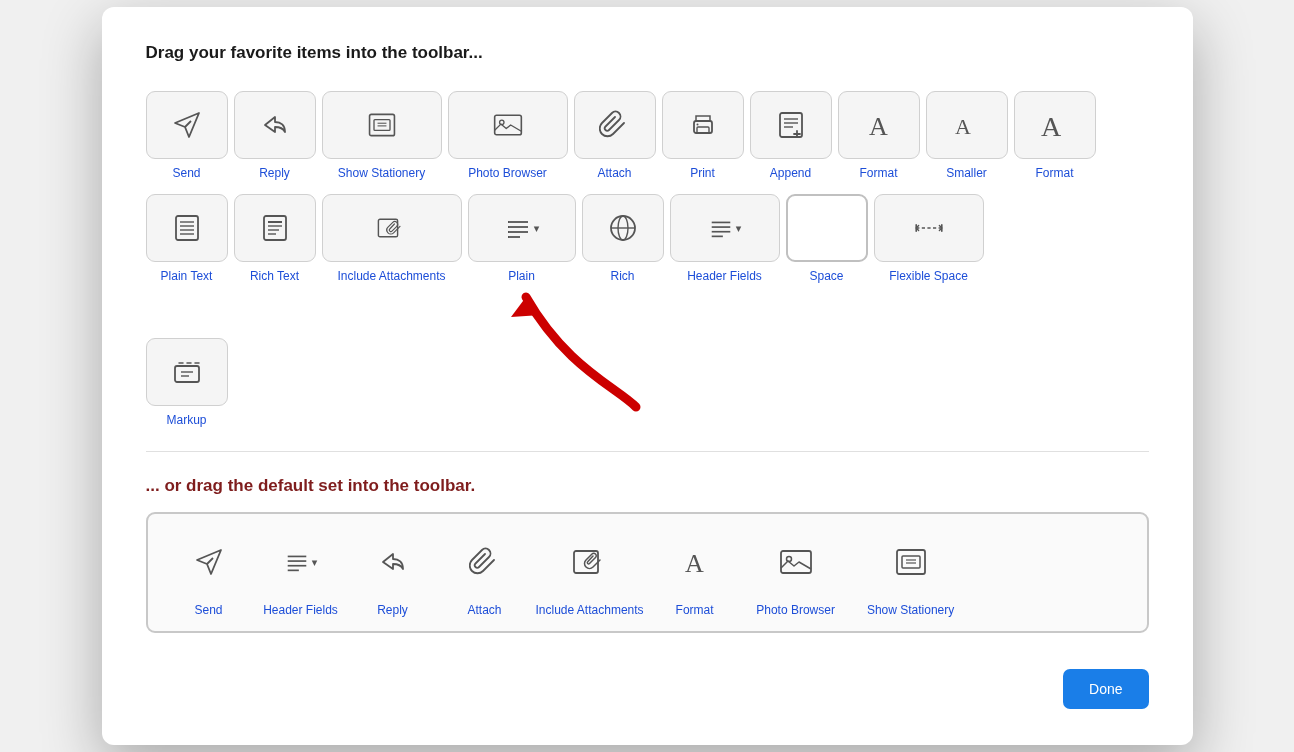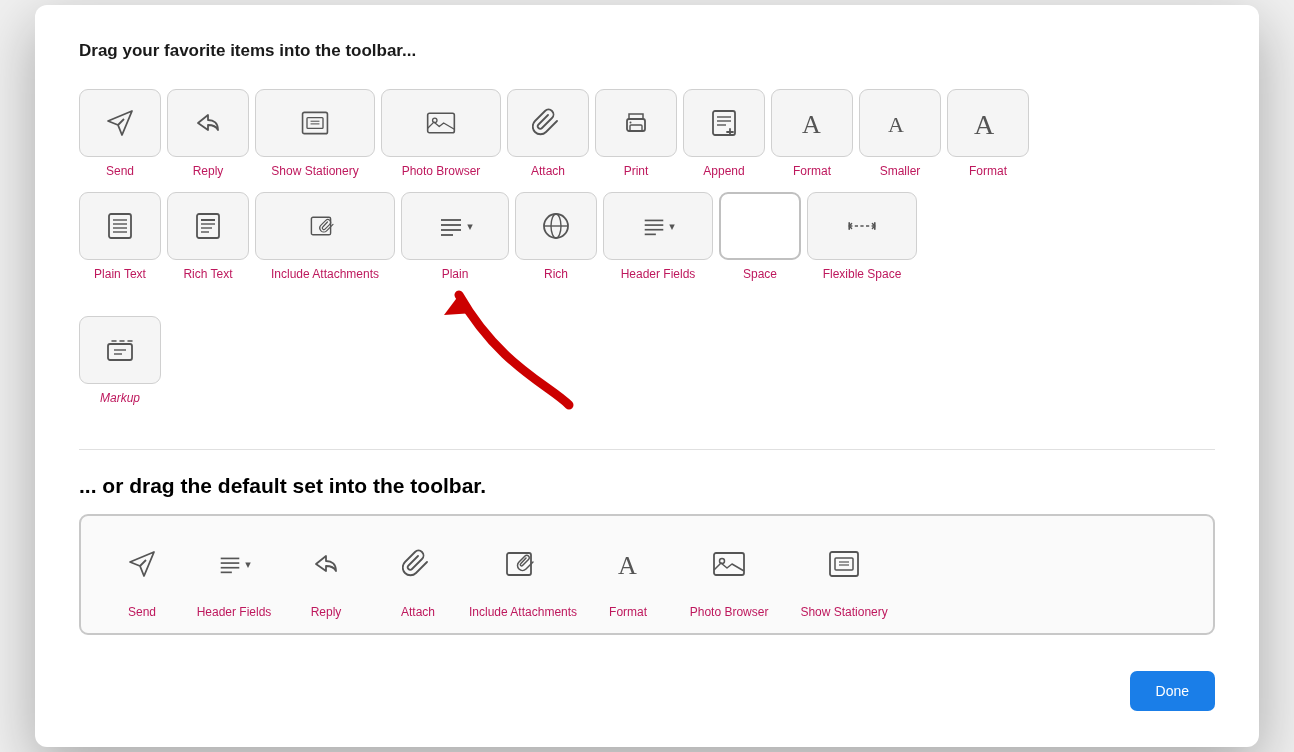--- a/index.html
+++ b/index.html
@@ -9,21 +9,21 @@
       width: 1294px;
       min-height: 752px;
       display: flex;
       align-items: center;
       justify-content: center;
     }
     .dialog {
       background: #ffffff;
       border-radius: 12px;
       box-shadow: 0 20px 60px rgba(0,0,0,0.3);
-      width: 1224px;
+      width: 1091px;
       padding: 36px 44px 36px 44px;
       position: relative;
     }
     .title {
       font-size: 17px;
       font-weight: 700;
       color: #1a1a1a;
       margin-bottom: 28px;
     }
     .toolbar-grid {
@@ -55,28 +55,28 @@
     }
     .tool-btn.medium {
       width: 98px;
     }
     .tool-btn svg {
       width: 32px;
       height: 32px;
     }
     .tool-label {
       font-size: 12px;
-      color: #be185d;
+      color: #1d4ed8;
       text-align: center;
       white-space: nowrap;
     }
     .drag-default-title {
-      font-size: 21px;
+      font-size: 17px;
       font-weight: 700;
-      color: #000000;
+      color: #7f1d1d;
       margin-bottom: 16px;
     }
     .default-toolbar-box {
       border: 2px solid #c8c8c8;
       border-radius: 9px;
       padding: 14px 20px;
       display: flex;
       flex-wrap: wrap;
       gap: 10px;
       margin-bottom: 28px;
@@ -328,21 +328,21 @@
           <path d="M4 12 L4 20" stroke="#555" stroke-width="2" stroke-linecap="round"></path>
           <path d="M36 12 L36 20" stroke="#555" stroke-width="2" stroke-linecap="round"></path>
           <path d="M7 13 L4 16 L7 19" stroke="#555" stroke-width="1.8" stroke-linecap="round" stroke-linejoin="round"></path>
           <path d="M33 13 L36 16 L33 19" stroke="#555" stroke-width="1.8" stroke-linecap="round" stroke-linejoin="round"></path>
         </svg>
       </div>
       <span class="tool-label">Flexible Space</span>
     </div>
   </div>
 
-  <div style="display:flex;align-items:center;position:relative;min-height:130px;font-style:italic;">
+  <div style="display:flex;align-items:flex-end;position:relative;min-height:130px;">
 
     <div class="toolbar-grid" style="margin-bottom:0;">
       <div class="tool-item">
         <div class="tool-btn">
           <svg viewBox="0 0 32 32" fill="none" xmlns="http://www.w3.org/2000/svg">
             <rect x="4" y="10" width="24" height="16" rx="2" stroke="#555" stroke-width="1.8" fill="none"></rect>
             <path d="M8 7 L12 7" stroke="#555" stroke-width="1.5" stroke-linecap="round"></path>
             <path d="M16 7 L20 7" stroke="#555" stroke-width="1.5" stroke-linecap="round"></path>
             <path d="M24 7 L28 7" stroke="#555" stroke-width="1.5" stroke-linecap="round"></path>
             <line x1="10" y1="16" x2="22" y2="16" stroke="#555" stroke-width="1.4"></line>

